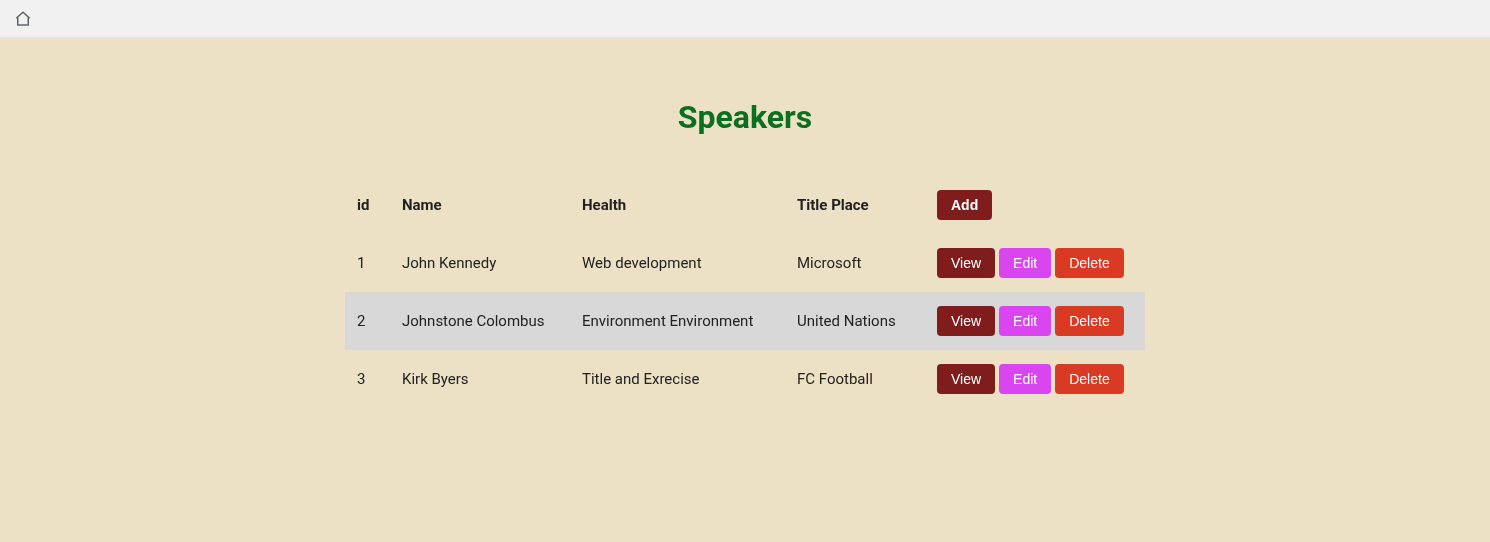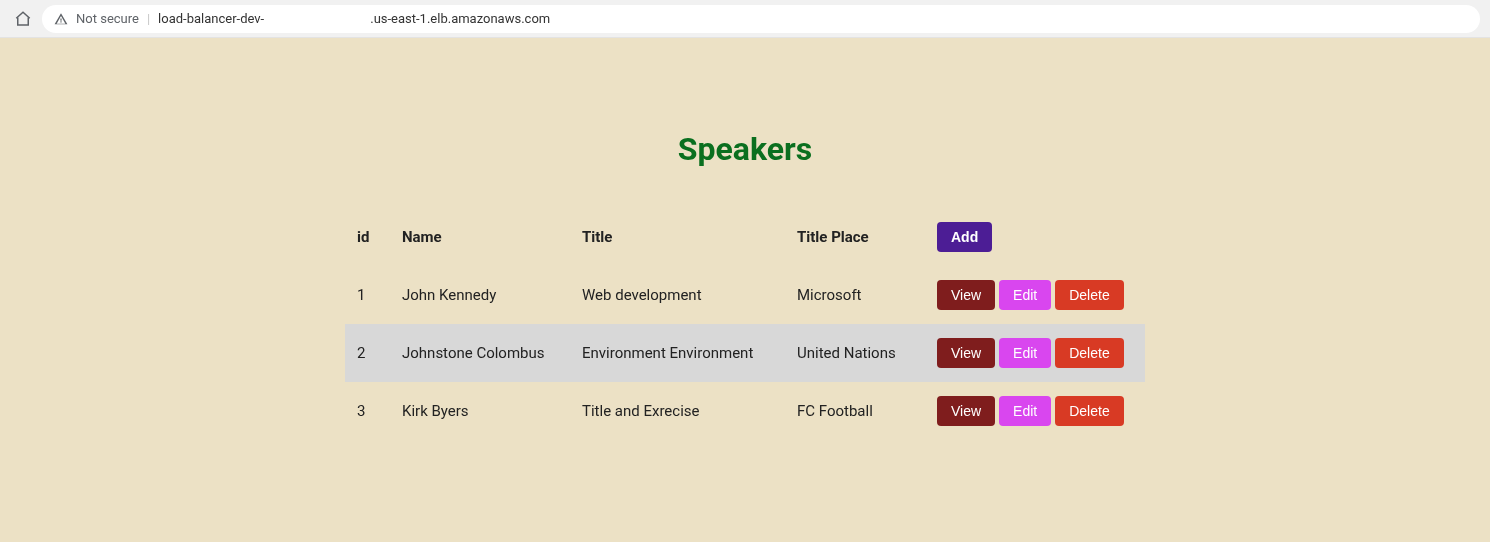--- a/index.html
+++ b/index.html
@@ -44,21 +44,21 @@
       color: #5f6368;
       flex-shrink: 0;
     }
     .sec-text { color: #5f6368; }
     .url-divider { color: #c7c7c7; }
     .url-text { color: #333; }
 
     
     .page {
       width: 100%;
-      padding-top: 92px;
+      padding-top: 60px;
       display: flex;
       flex-direction: column;
       align-items: center;
     }
 
     .page-title {
       color: #0a6f1f;
       font-size: 32px;
       font-weight: 700;
       margin-bottom: 40px;
@@ -83,21 +83,21 @@
       border: none;
       border-radius: 4px;
       color: #fff;
       font-size: 14px;
       padding: 7px 14px;
       cursor: pointer;
       font-weight: 500;
       margin-right: 4px;
     }
     .btn:last-child { margin-right: 0; }
-    .btn-add    { background: #4c1d95; font-weight: 700; }
+    .btn-add    { background: #7f1d1d; font-weight: 700; }
     .btn-view   { background: #7f1d1d; }
     .btn-edit   { background: #d946ef; }
     .btn-delete { background: #d83a24; }
 
     .actions-cell { white-space: nowrap; }
     .col-id    { width: 45px; }
     .col-name  { width: 180px; }
     .col-title { width: 215px; }
     .col-work  { width: 140px; }
     .col-act   { width: 220px; }
@@ -105,43 +105,31 @@
 </head>
 <body>
 
 <div class="browser-bar">
   <span class="home-icon">
     <svg viewBox="0 0 24 24" fill="none" stroke="currentColor" stroke-width="2">
       <path d="M3 11l9-8 9 8"></path>
         <path d="M5 10v10h14V10"></path>
     </svg>
   </span>
-  <div class="url-pill">
-    <span class="warn-icon">
-      <svg viewBox="0 0 24 24" fill="currentColor">
-          <path d="M12 2L1 21h22L12 2zm0 5l7.5 13h-15L12 7zm-1 4v4h2v-4h-2zm0 5v2h2v-2h-2z"></path>
-        </svg>
-    </span>
-    <span class="sec-text">Not secure</span>
-    <span class="url-divider">|</span>
-    <span class="url-text">load-balancer-dev-</span>
-    <span style="width:90px;"></span>
-    <span class="url-text">.us-east-1.elb.amazonaws.com</span>
-  </div>
 </div>
 
 <div class="page">
   <h1 class="page-title">Speakers</h1>
 
   <table class="data">
     <thead>
       <tr>
         <th class="col-id">id</th>
         <th class="col-name">Name</th>
-        <th class="col-title">Title</th>
+        <th class="col-title">Health</th>
         <th class="col-work">Title Place</th>
         <th class="col-act">
           <button class="btn btn-add">Add</button>
         </th>
       </tr>
     </thead>
     <tbody id="table-body">
         <tr>
           <td>1</td>
           <td>John Kennedy</td>

